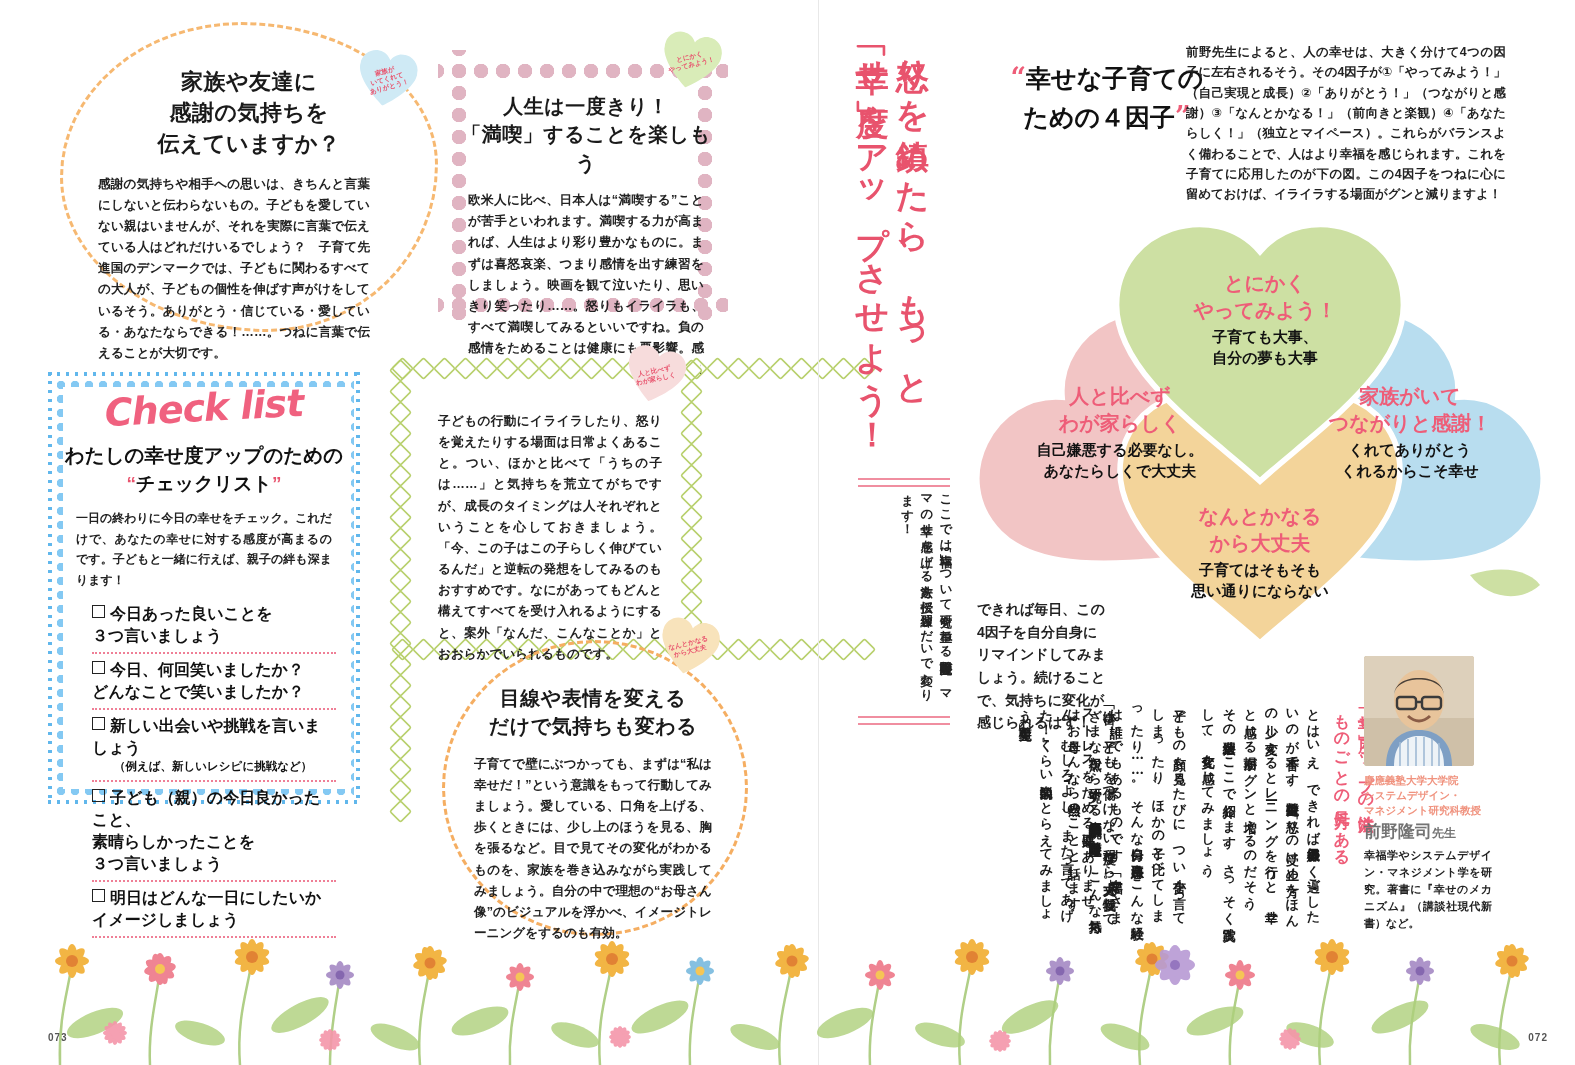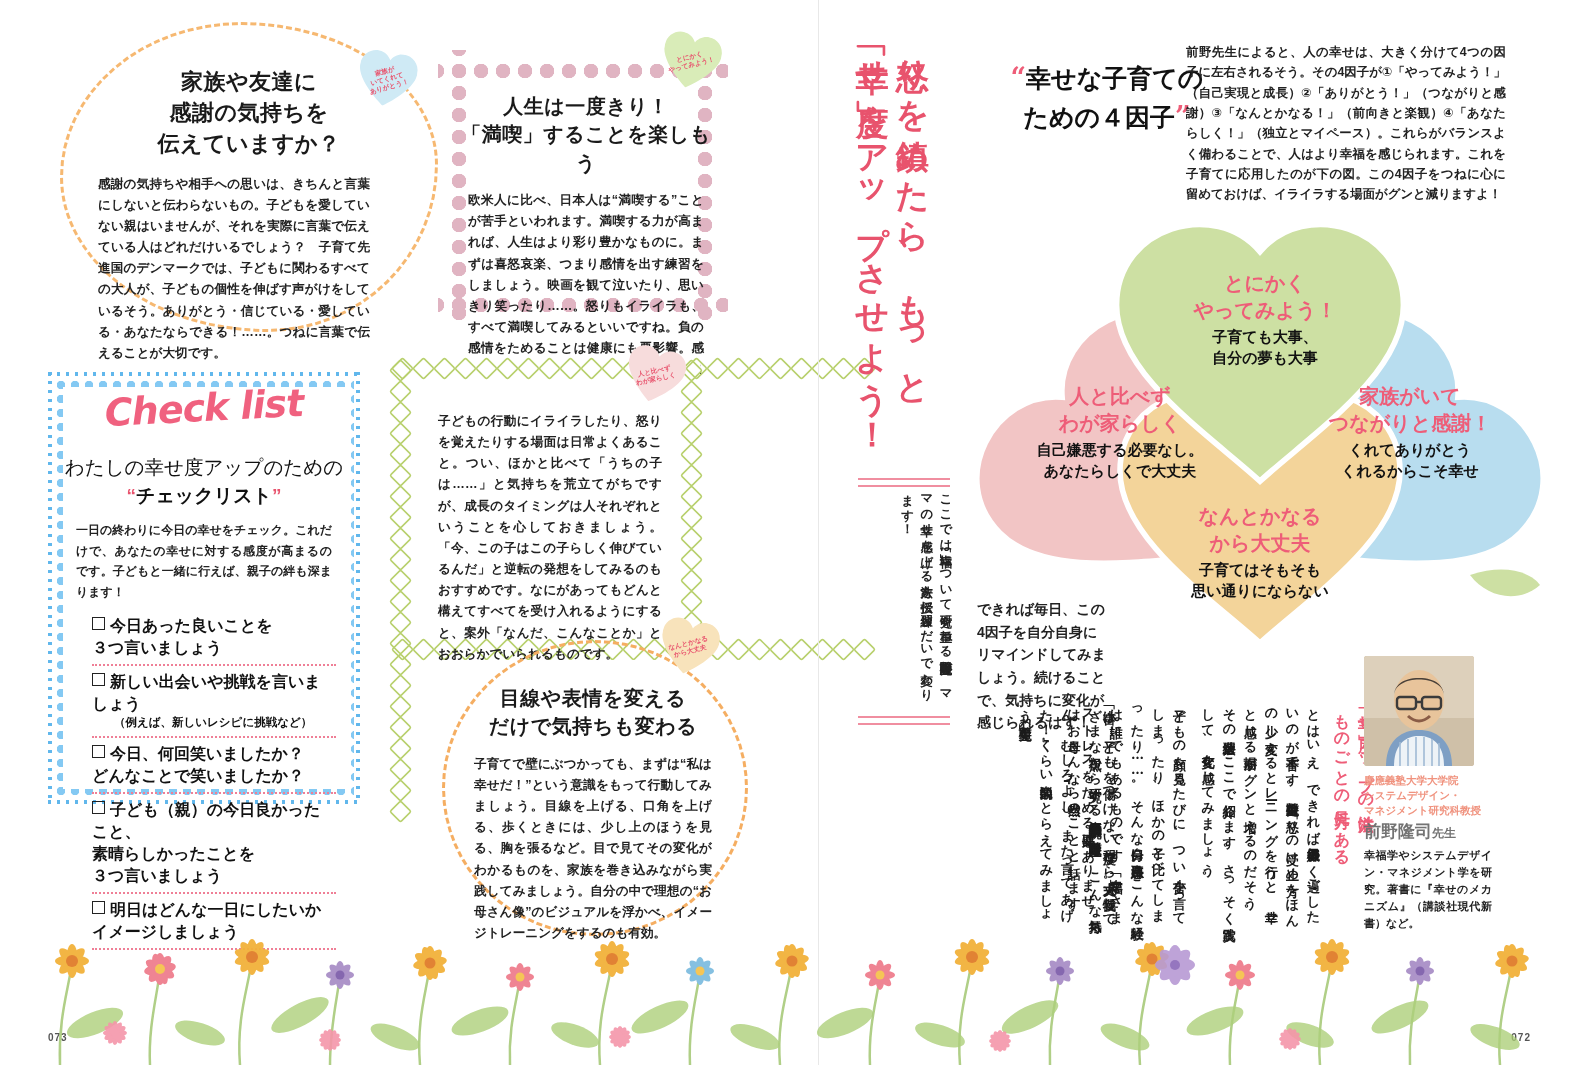--- a/index.html
+++ b/index.html
@@ -91,21 +91,21 @@
   }
   .checklist-logo{
     text-align:center;
     font-family:"DejaVu Sans","Liberation Sans",sans-serif;
     font-style:italic;font-weight:700;
     font-size:38px;color:#f0617f;
     letter-spacing:-1px;
     transform:rotate(-3deg);
     margin-top:6px;
   }
-  .cl-sub1{text-align:center;font-weight:400;font-size:19.5px;color:#111;margin-top:24px;}
+  .cl-sub1{text-align:center;font-weight:700;font-size:19.5px;color:#111;margin-top:12px;}
   .cl-sub2{text-align:center;font-weight:700;font-size:19px;color:#111;margin-top:2px;}
   .cl-lead{font-size:12px;line-height:1.72;color:#222;margin:11px 12px 0 12px;font-weight:700;text-align:justify;}
   .cl-items{margin:12px 8px 0 28px;}
   .cl-item{
     font-size:16px;line-height:1.38;color:#111;font-weight:600;
     padding-bottom:5px;margin-bottom:5px;
     border-bottom:2px dotted #ef7f96;
   }
   .cl-item:last-child{border-bottom:2px dotted #ef7f96;}
   .cl-note{font-size:11.5px;padding-left:22px;font-weight:600;}
@@ -252,26 +252,26 @@
       <div class="cl-sub2">
         <span class="red">“</span><span>チェックリスト</span><span class="red">”</span>
       </div>
       <div class="cl-lead">一日の終わりに今日の幸せをチェック。これだけで、あなたの幸せに対する感度が高まるのです。子どもと一緒に行えば、親子の絆も深まります！</div>
       <div class="cl-items">
         <div class="cl-item">
           <span class="cb"></span><span style="white-space:pre-line;">今日あった良いことを
 ３つ言いましょう</span>
         </div>
         <div class="cl-item">
+          <span class="cb"></span><span style="white-space:pre-line;">今日、何回笑いましたか？
+どんなことで笑いましたか？</span>
+        </div>
+        <div class="cl-item">
           <span class="cb"></span><span style="white-space:pre-line;">新しい出会いや挑戦を言いましょう</span>
           <div class="cl-note">（例えば、新しいレシピに挑戦など）</div>
-        </div>
-        <div class="cl-item">
-          <span class="cb"></span><span style="white-space:pre-line;">今日、何回笑いましたか？
-どんなことで笑いましたか？</span>
         </div>
         <div class="cl-item">
           <span class="cb"></span><span style="white-space:pre-line;">子ども（親）の今日良かったこと、
 素晴らしかったことを
 ３つ言いましょう</span>
         </div>
         <div class="cl-item">
           <span class="cb"></span><span style="white-space:pre-line;">明日はどんな一日にしたいか
 イメージしましょう</span>
         </div>
@@ -386,21 +386,21 @@
       <span>人と比べず
 わが家らしく</span>
     </div>
   </div>
 
   <div class="cloud-box box5">
     <div class="circle-border"></div>
     <div style="position:absolute;left:22px;top:24px;width:258px;">
       <div class="box-title" style="white-space:pre-line;font-size:20px;">目線や表情を変える
 だけで気持ちも変わる</div>
-      <div class="box-body" style="margin-top:13px;width:238px;margin-left:10px;">子育てで壁にぶつかっても、まずは“私は幸せだ！”という意識をもって行動してみましょう。目線を上げる、口角を上げる、歩くときには、少し上のほうを見る、胸を張るなど。目で見てその変化がわかるものを、家族を巻き込みながら実践してみましょう。自分の中で理想の“お母さん像”のビジュアルを浮かべ、イメージトレーニングをするのも有効。</div>
+      <div class="box-body" style="margin-top:13px;width:238px;margin-left:10px;">子育てで壁にぶつかっても、まずは“私は幸せだ！”という意識をもって行動してみましょう。愛している、口角を上げる、歩くときには、少し上のほうを見る、胸を張るなど。目で見てその変化がわかるものを、家族を巻き込みながら実践してみましょう。自分の中で理想の“お母さん像”のビジュアルを浮かべ、イメージトレーニングをするのも有効。</div>
     </div>
     <div class="heart-tag" style="left:216px;top:-42px;transform:rotate(12deg);">
       <div class="heart-shape" style="background:#f8e3bb;"></div>
       <span>なんとかなる
 から大丈夫</span>
     </div>
   </div>
 
   <div class="pgnum" style="left:48px;bottom:22px;">073</div>
 
@@ -513,21 +513,21 @@
     </div>
     <div class="bio-role" style="white-space:pre-line;">慶應義塾大学大学院
 システムデザイン・
 マネジメント研究科教授</div>
     <div class="bio-name">
       <span>前野隆司</span><small>先生</small>
     </div>
     <div class="bio-desc">幸福学やシステムデザイン・マネジメント学を研究。著書に『幸せのメカニズム』（講談社現代新書）など。</div>
   </div>
 
-  <div class="pgnum" style="right:44px;bottom:22px;">072</div>
+  <div class="pgnum" style="right:27px;bottom:22px;">072</div>
 
   <svg class="flowers" viewBox="0 0 1575 200" preserveAspectRatio="none">
     <g opacity="0.95">
 
       <g stroke="#9dc36a" stroke-width="2.5" fill="none" opacity=".85">
         <path d="M60,200 C58,150 70,120 72,96"></path>
           <path d="M150,200 C148,160 158,128 160,104"></path>
         <path d="M240,200 C236,150 250,118 252,92"></path>
           <path d="M330,200 C330,160 338,130 340,110"></path>
         <path d="M420,200 C416,152 428,122 430,98"></path>

